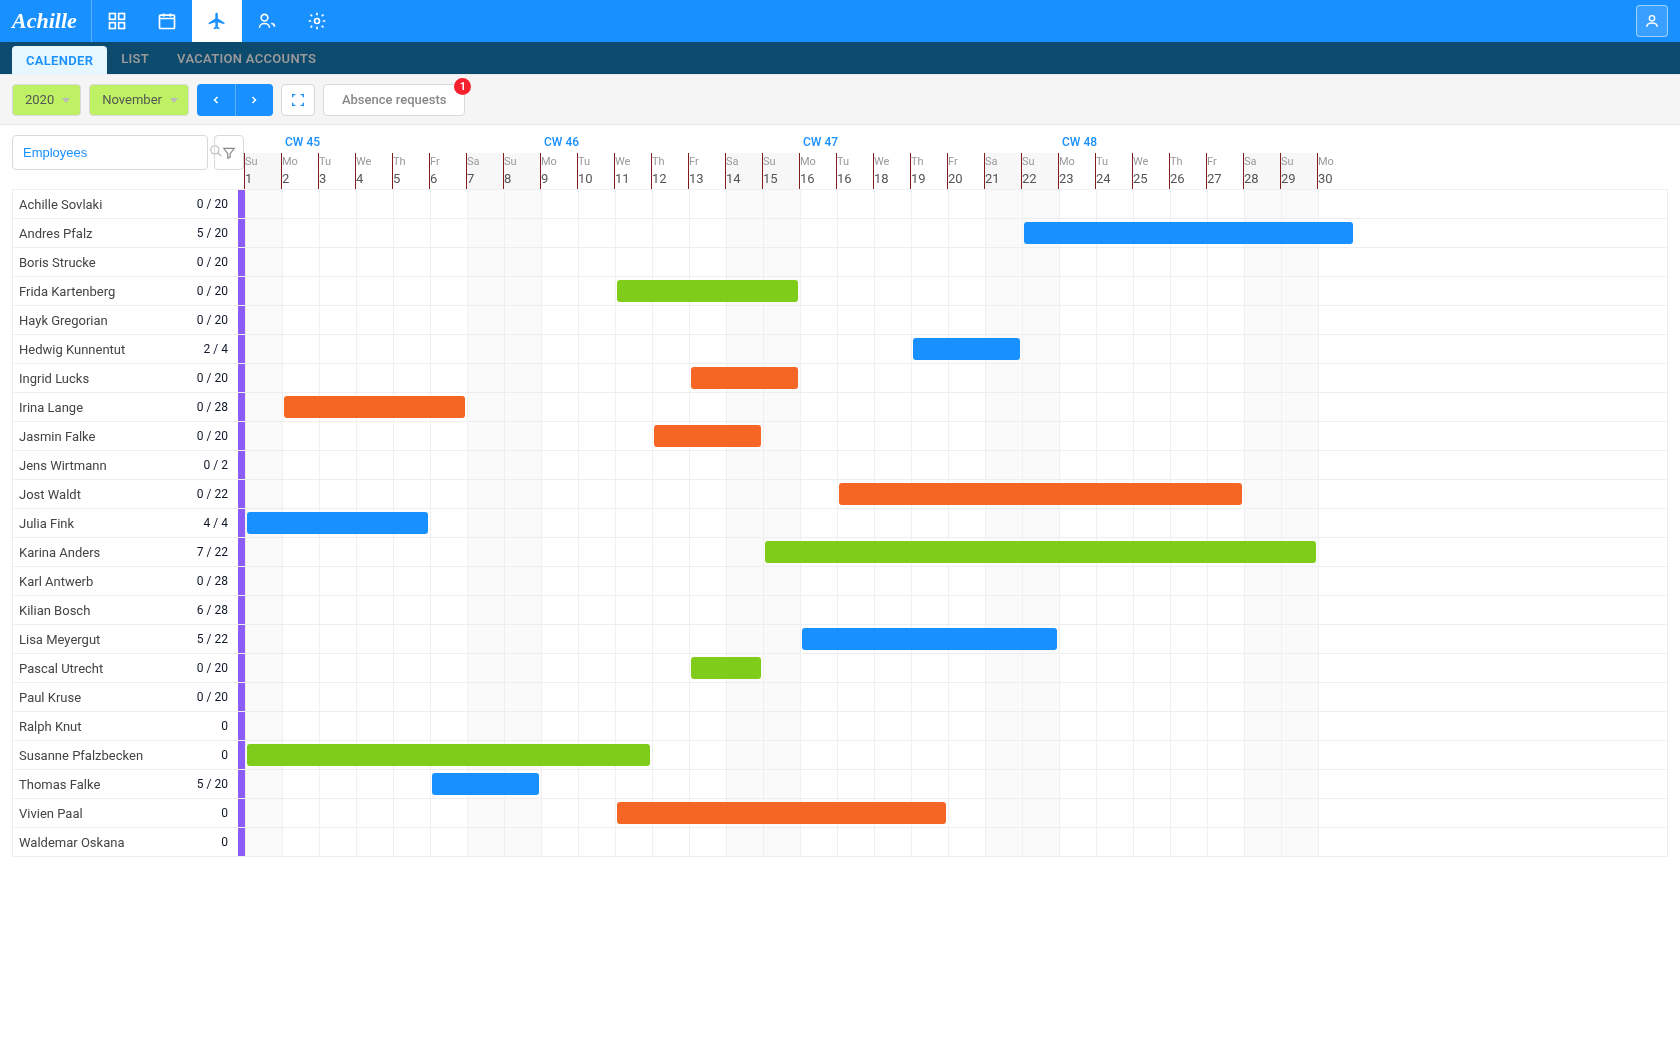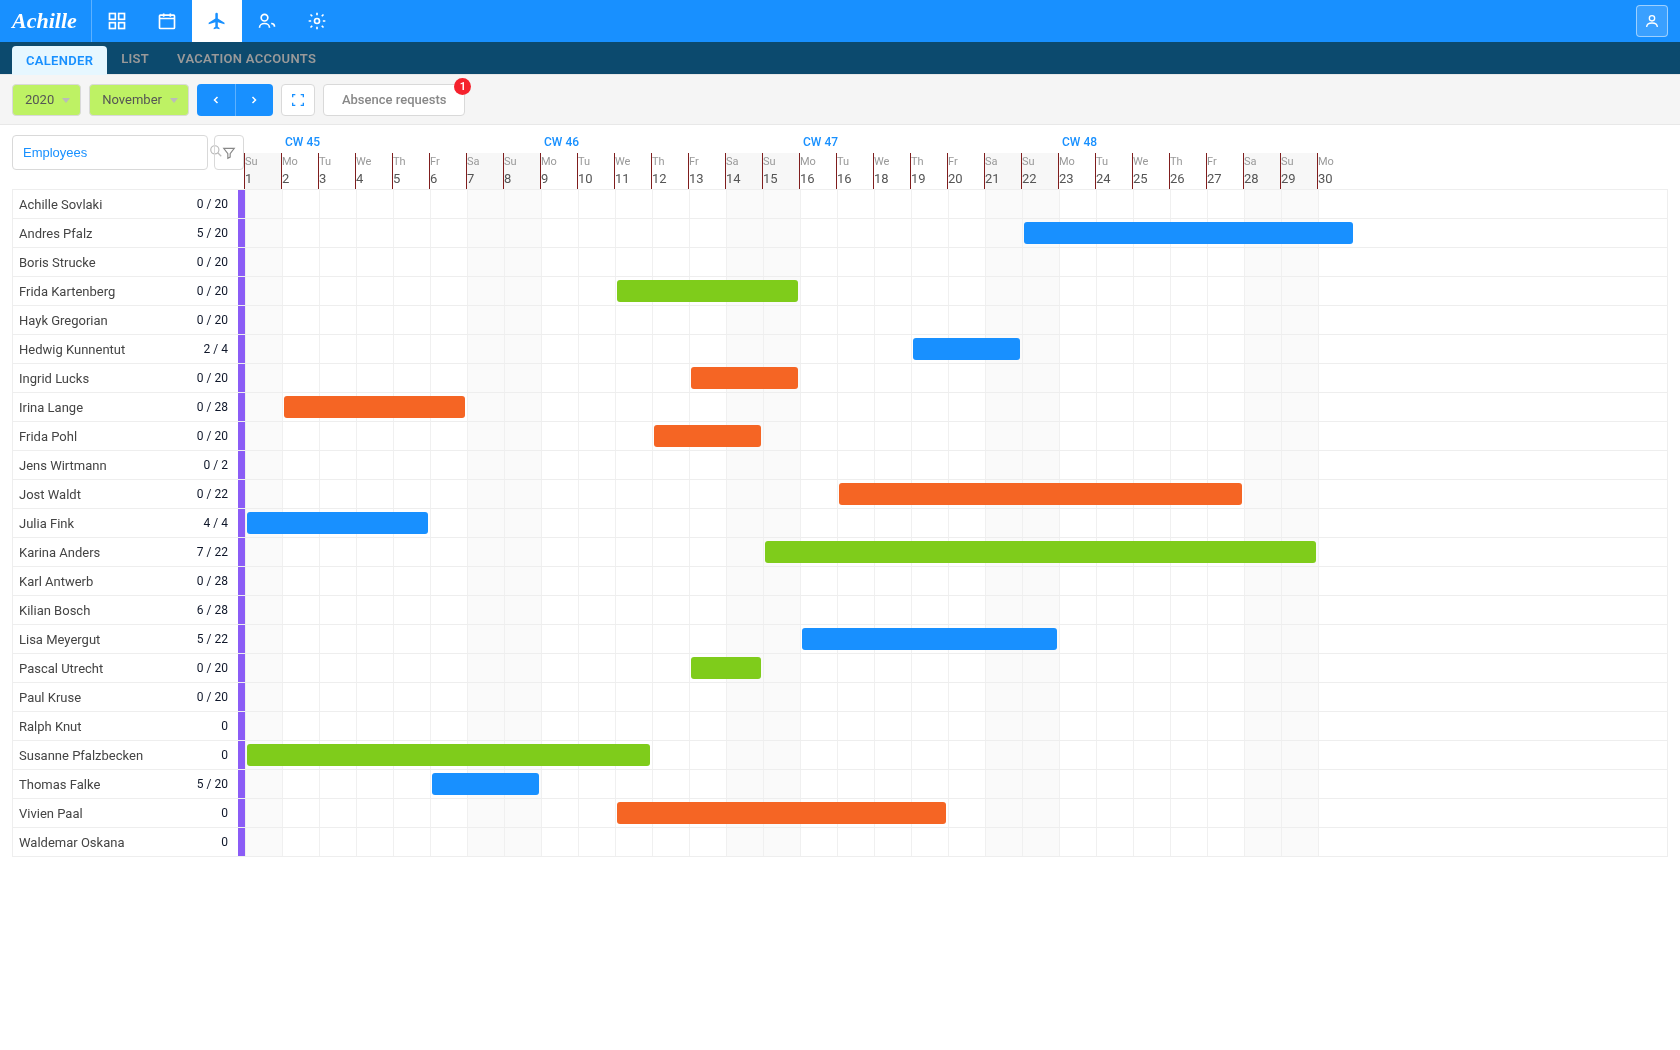--- a/index.html
+++ b/index.html
@@ -600,21 +600,21 @@
         <div class="day-cell"></div>
         <div class="day-cell"></div>
         <div class="day-cell weekend"></div>
         <div class="day-cell weekend"></div>
         <div class="day-cell"></div>
         <div class="bar c-orange" style="left: 39px; width: 181px;"></div>
       </div>
     </div>
     <div class="emp-row">
       <div class="emp-name-cell">
-        <span>Frida Pohl</span>
+        <span>Jasmin Falke</span>
         <span class="emp-count">0 / 20</span>
       </div>
       <div class="emp-days">
         <div class="day-cell weekend"></div>
         <div class="day-cell"></div>
         <div class="day-cell"></div>
         <div class="day-cell"></div>
         <div class="day-cell"></div>
         <div class="day-cell"></div>
         <div class="day-cell weekend"></div>

